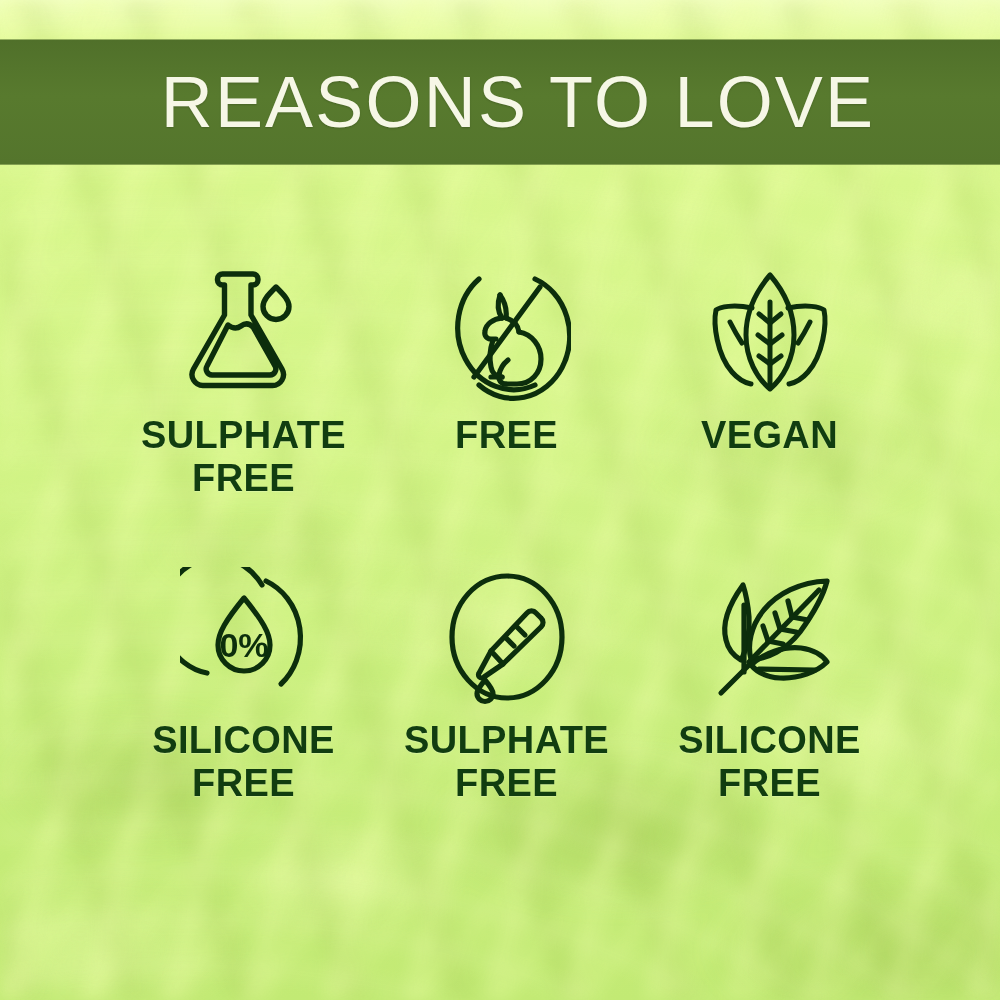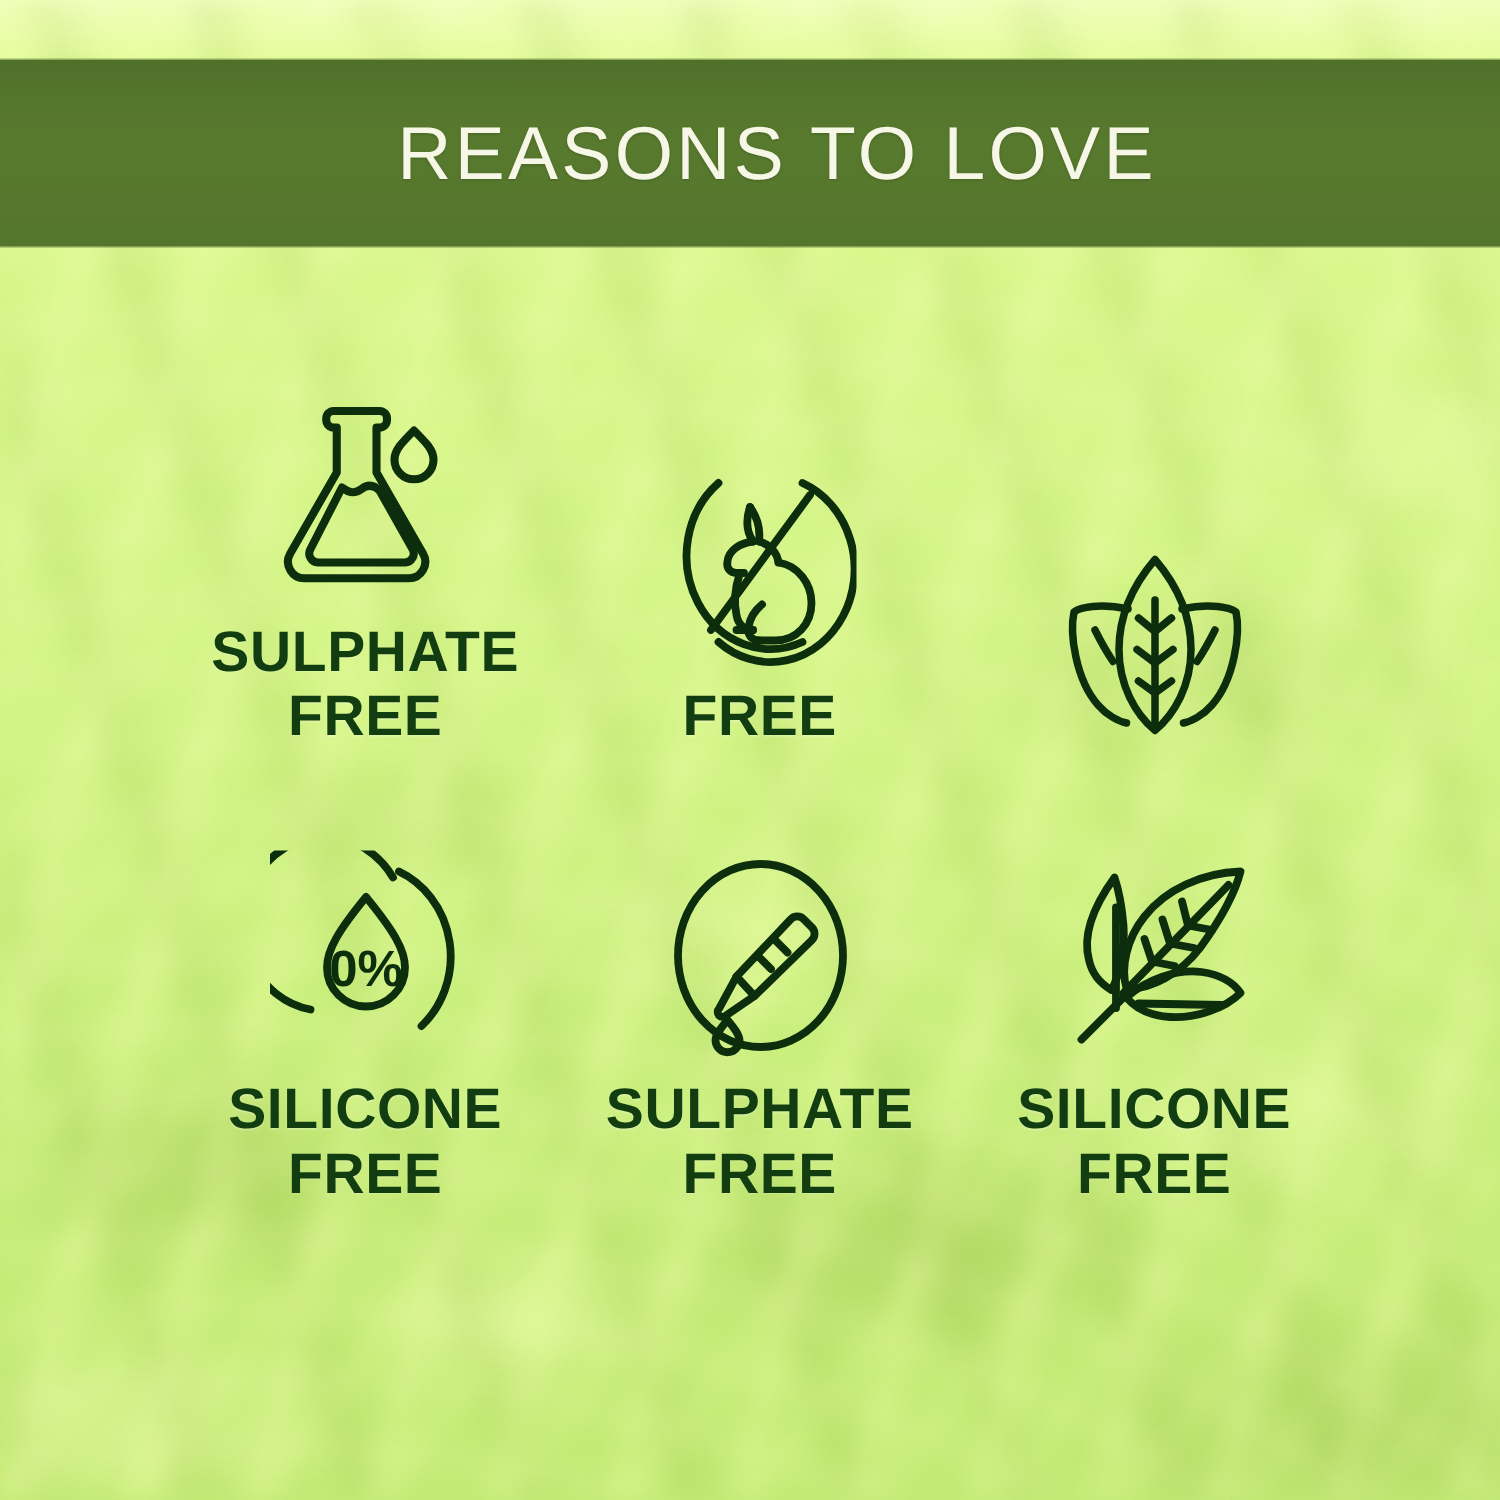--- a/index.html
+++ b/index.html
@@ -90,21 +90,21 @@
     width: 1000px;
     height: 124px;
     background: linear-gradient(180deg, #50702a 0%, #587a2e 45%, #54752c 100%);
     box-shadow: 0 1px 0 rgba(60,90,30,0.55), 0 -1px 0 rgba(70,100,35,0.5);
     display: flex;
     align-items: center;
     justify-content: center;
   }
   .banner-title {
     color: #f6f7e6;
-    font-size: 50px;
+    font-size: 72px;
     letter-spacing: 2.2px;
     font-weight: 400;
     font-family: "Liberation Sans", sans-serif;
     white-space: nowrap;
     text-shadow: 0 1px 2px rgba(0,0,0,0.18);
     margin-left: 36px;
   }
 
   
   .grid {
@@ -117,21 +117,20 @@
     display: flex;
     width: 100%;
   }
   .row-2 { margin-top: 67px; }
 
   .cell {
     width: 263px;
     display: flex;
     flex-direction: column;
     align-items: center;
-    justify-content: flex-end;
   }
   .icon-box {
     height: 140px;
     display: flex;
     align-items: center;
     justify-content: center;
   }
   .icon-box svg { display: block; }
 
   .label {
@@ -224,20 +223,24 @@
             <line x1="64" y1="36" x2="64" y2="120"></line>
 
             <path d="M64 57 l-11 -9"></path>
             <path d="M64 57 l11 -9"></path>
             <path d="M64 78 l-12 -9"></path>
             <path d="M64 78 l12 -9"></path>
             <path d="M64 98 l-11 -8"></path>
             <path d="M64 98 l11 -8"></path>
           </svg>
         </div>
+        <div class="label">
+          <span>VEGAN</span>
+          <span class="l2"></span>
+        </div>
       </div>
 
     </div>
 
     <div class="row row-2">
 
       <div class="cell">
         <div class="icon-box">
           <svg width="128" height="140" viewBox="0 0 128 140" fill="none" stroke="#0C2E0C" stroke-width="5.2" stroke-linecap="round" stroke-linejoin="round">
 

